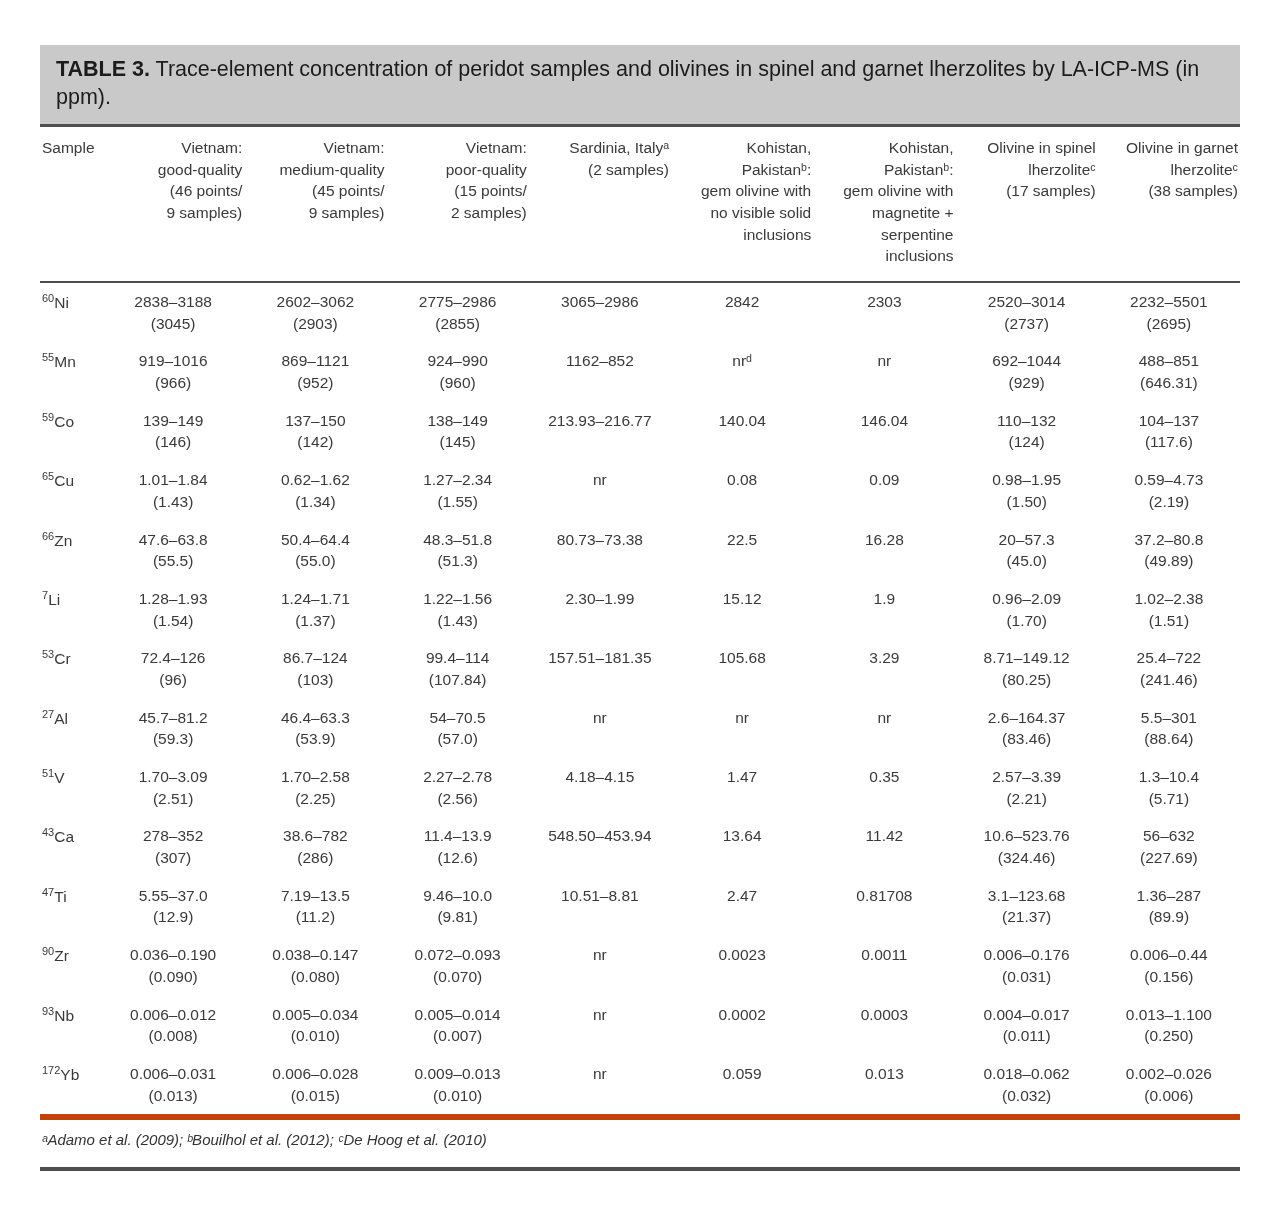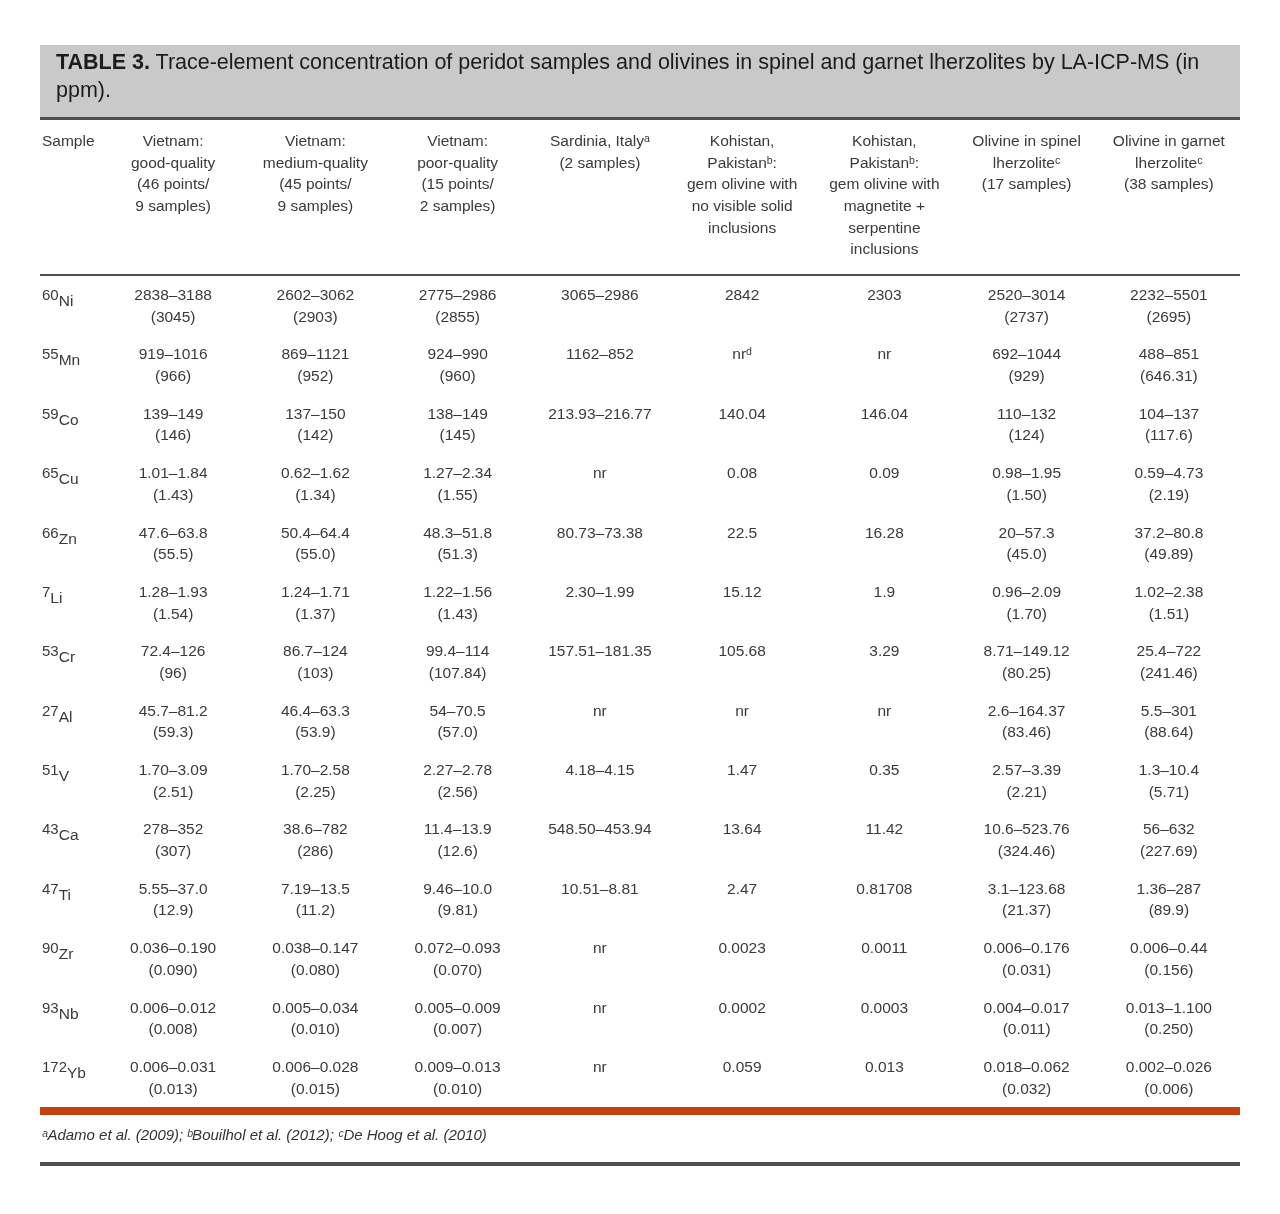--- a/index.html
+++ b/index.html
@@ -10,65 +10,65 @@
     font-family: "Liberation Sans", "DejaVu Sans", sans-serif;
     color: #3a3a3a;
     overflow: hidden;
   }
   .page { position: relative; width: 1280px; height: 1214px; }
   .figure { position: absolute; left: 40px; top: 45px; width: 1200px; }
 
   .title-bar {
     background: #c9c9c9;
     border-bottom: 3px solid #4e4e4e;
-    padding: 4px 16px 12px 16px;
+    padding: 11px 16px 12px 16px;
     font-size: 21.5px;
     line-height: 1.3;
     color: #1c1c1c;
   }
   .title-label { font-weight: bold; }
 
   table.data {
     width: 100%;
     border-collapse: collapse;
     table-layout: fixed;
     font-size: 15.5px;
   }
   table.data col.sample-col { width: 62px; }
   thead tr { border-bottom: 2px solid #4e4e4e; }
   thead th {
     font-weight: normal;
     vertical-align: top;
-    text-align: center;
+    text-align: right;
     padding: 10px 2px 14px 2px;
     line-height: 1.4;
     white-space: pre-line;
     color: #3a3a3a;
   }
   thead th.sample-col { text-align: left; white-space: nowrap; padding-left: 2px; }
 
   tbody th {
     font-weight: normal;
     text-align: left;
     vertical-align: top;
     padding: 8px 0 8px 2px;
     line-height: 1.4;
     white-space: nowrap;
   }
-  tbody th sup { font-size: 15px; }
+  tbody th sup { font-size: 11px; }
   tbody td {
     text-align: center;
     vertical-align: top;
     padding: 8px 2px;
     line-height: 1.4;
   }
   .range, .mean { display: block; }
 
   .footnotes {
-    border-top: 8px solid #c2410c;
+    border-top: 6px solid #c2410c;
     border-bottom: 4px solid #4e4e4e;
     padding: 9px 2px 16px 2px;
     font-style: italic;
     font-size: 15px;
     line-height: 1.45;
     color: #333333;
   }
 </style>
 </head>
 <body>
@@ -553,21 +553,21 @@
             <th><sup>93</sup><span>Nb</span></th>
             <td>
               <div class="range">0.006–0.012</div>
               <div class="mean">(0.008)</div>
             </td>
             <td>
               <div class="range">0.005–0.034</div>
               <div class="mean">(0.010)</div>
             </td>
             <td>
-              <div class="range">0.005–0.009</div>
+              <div class="range">0.005–0.014</div>
               <div class="mean">(0.007)</div>
             </td>
             <td>
               <div class="range">nr</div>
               <div class="mean"></div>
             </td>
             <td>
               <div class="range">0.0002</div>
               <div class="mean"></div>
             </td>

